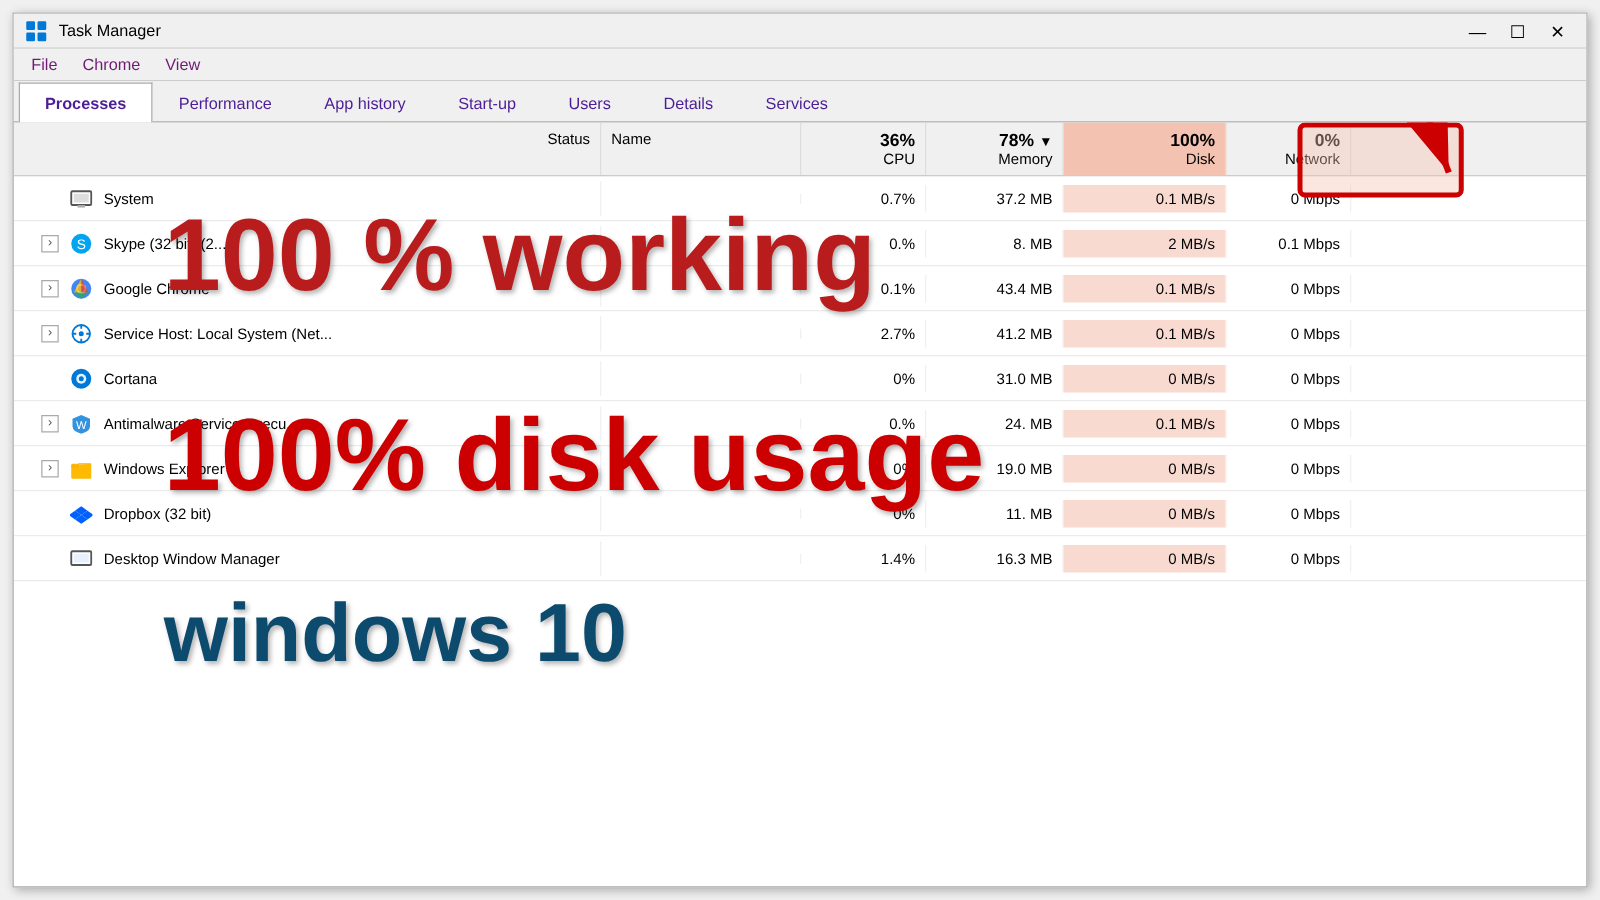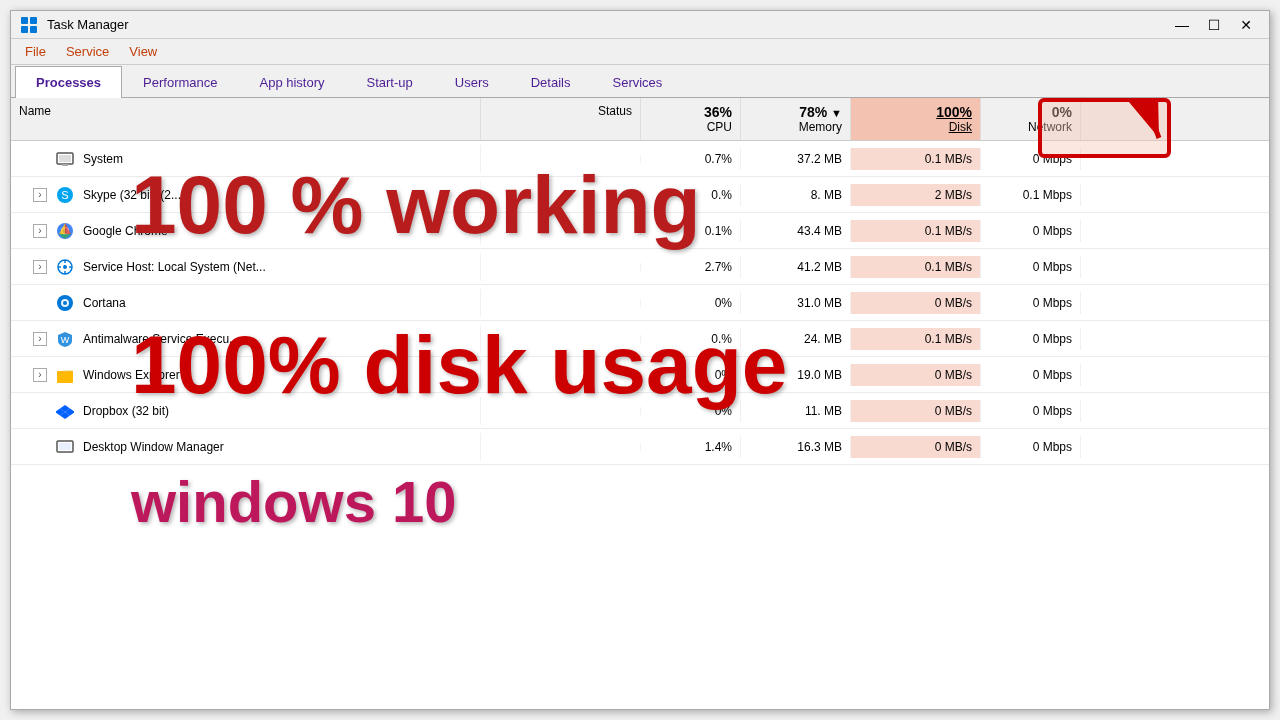--- a/index.html
+++ b/index.html
@@ -72,21 +72,21 @@
       align-items: center;
       padding: 0 4px;
       border-bottom: 1px solid #ccc;
       background: #f0f0f0;
     }
 
     .menu-item {
       padding: 2px 10px;
       font-size: 13px;
       cursor: pointer;
-      color: #c2410c;
+      color: #701a75;
     }
 
     .tab-bar {
       display: flex;
       align-items: flex-end;
       background: #f0f0f0;
       border-bottom: 1px solid #aaa;
       padding: 0 0 0 4px;
     }
 
@@ -145,21 +145,20 @@
       font-weight: 600;
     }
 
     .col-header .label {
       font-size: 12px;
     }
 
     .col-header.disk-header {
       background: #f4c2b0;
       position: relative;
-      text-decoration: underline;
     }
 
     .table-body {
       flex: 1;
       overflow-y: auto;
       position: relative;
     }
 
     .table-row {
       display: grid;
@@ -249,23 +248,23 @@
       color: #cc0000;
       text-shadow: 2px 2px 4px rgba(0,0,0,0.3);
       white-space: nowrap;
     }
 
     .overlay-line3 {
       position: absolute;
       top: 370px;
       left: 120px;
       font-family: Arial Black, Arial, sans-serif;
-      font-size: 58px;
+      font-size: 66px;
       font-weight: 900;
-      color: #be185d;
+      color: #0c4a6e;
       text-shadow: 2px 2px 4px rgba(0,0,0,0.3);
       white-space: nowrap;
     }
 
     .skype-icon {
       color: #00a4ef;
     }
   </style>
 </head>
 <body>
@@ -285,42 +284,42 @@
     <span class="title-bar-text">Task Manager</span>
     <div class="title-bar-controls">
       <button class="title-bar-btn">—</button>
       <button class="title-bar-btn">☐</button>
       <button class="title-bar-btn close">✕</button>
     </div>
   </div>
 
   <div class="menu-bar">
     <span class="menu-item">File</span>
-    <span class="menu-item">Service</span>
+    <span class="menu-item">Chrome</span>
     <span class="menu-item">View</span>
   </div>
 
   <div class="tab-bar">
     <div class="tab active">Processes</div>
     <div class="tab">Performance</div>
     <div class="tab">App history</div>
     <div class="tab">Start-up</div>
     <div class="tab">Users</div>
     <div class="tab">Details</div>
     <div class="tab">Services</div>
   </div>
 
   <div class="content">
 
     <div class="table-header">
+      <div class="col-header">
+        <span class="label">Status</span>
+      </div>
       <div class="col-header name">
         <span class="label">Name</span>
-      </div>
-      <div class="col-header">
-        <span class="label">Status</span>
       </div>
       <div class="col-header">
         <span class="percent">36%</span>
         <span class="label">CPU</span>
       </div>
       <div class="col-header">
         <span class="percent">78% <span style="font-size:11px;">▼</span></span>
         <span class="label">Memory</span>
       </div>
       <div class="col-header disk-header">

